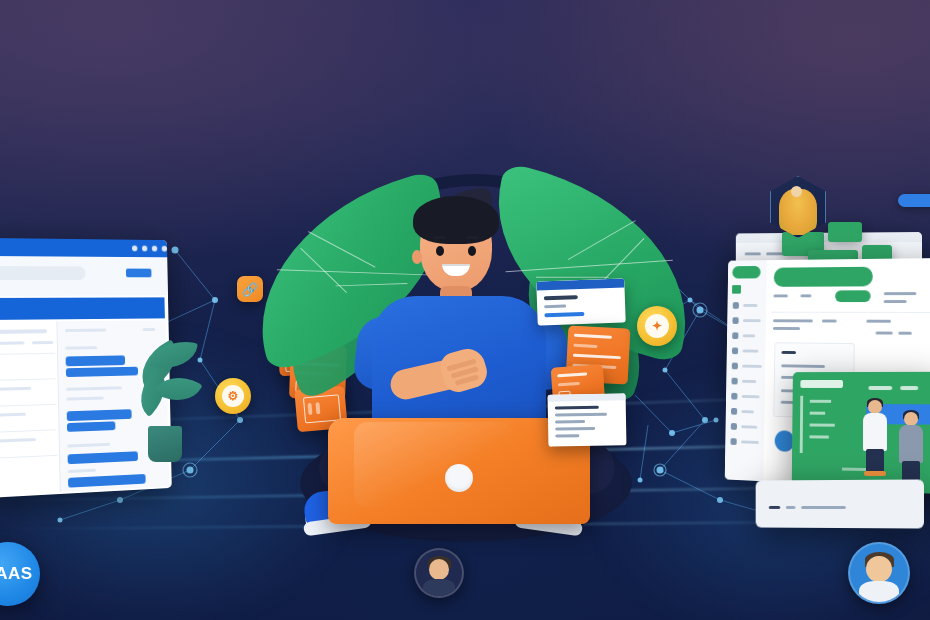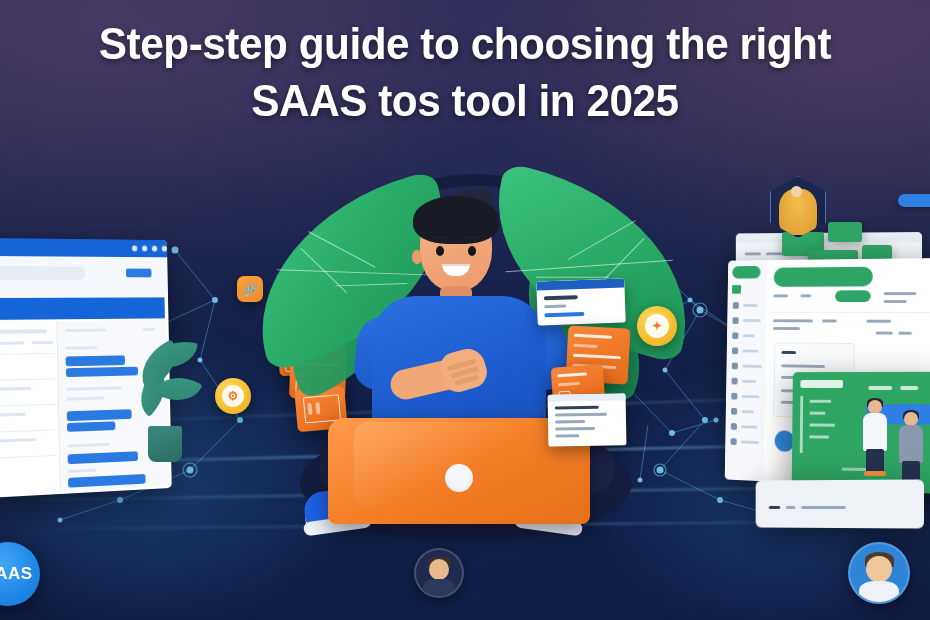--- a/index.html
+++ b/index.html
@@ -458,24 +458,20 @@
       <circle cx="190" cy="470" r="7"></circle>
       <circle cx="660" cy="470" r="6"></circle>
     </g>
   </svg>
 
   <div class="sweep s4"></div>
   <div class="sweep s1"></div>
   <div class="sweep s2"></div>
   <div class="sweep s3"></div>
 
-  <div class="title-wrap">
-    <div class="title-line l1">Step-step guide to choosing the right</div>
-    <div class="title-line l2">SAAS tos tool in 2025</div>
-  </div>
 
   <div class="panel" id="left-dash">
     <div class="bar-blue" style="position:absolute;left:0;top:0;width:196px;height:18px;display:flex;align-items:center;justify-content:flex-end;padding-right:6px;">
       <div class="hdr-icons">
         <i></i>
         <i></i>
         <i></i>
         <i></i>
       </div>
     </div>

